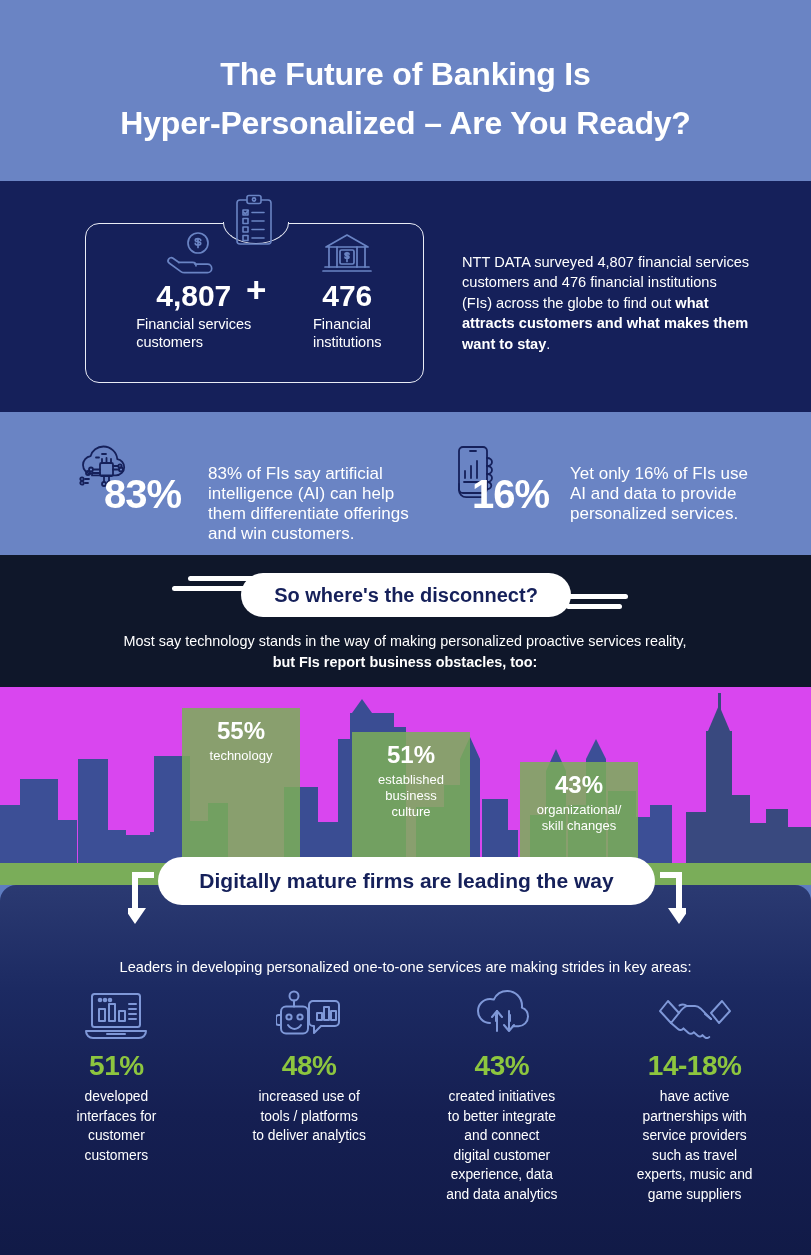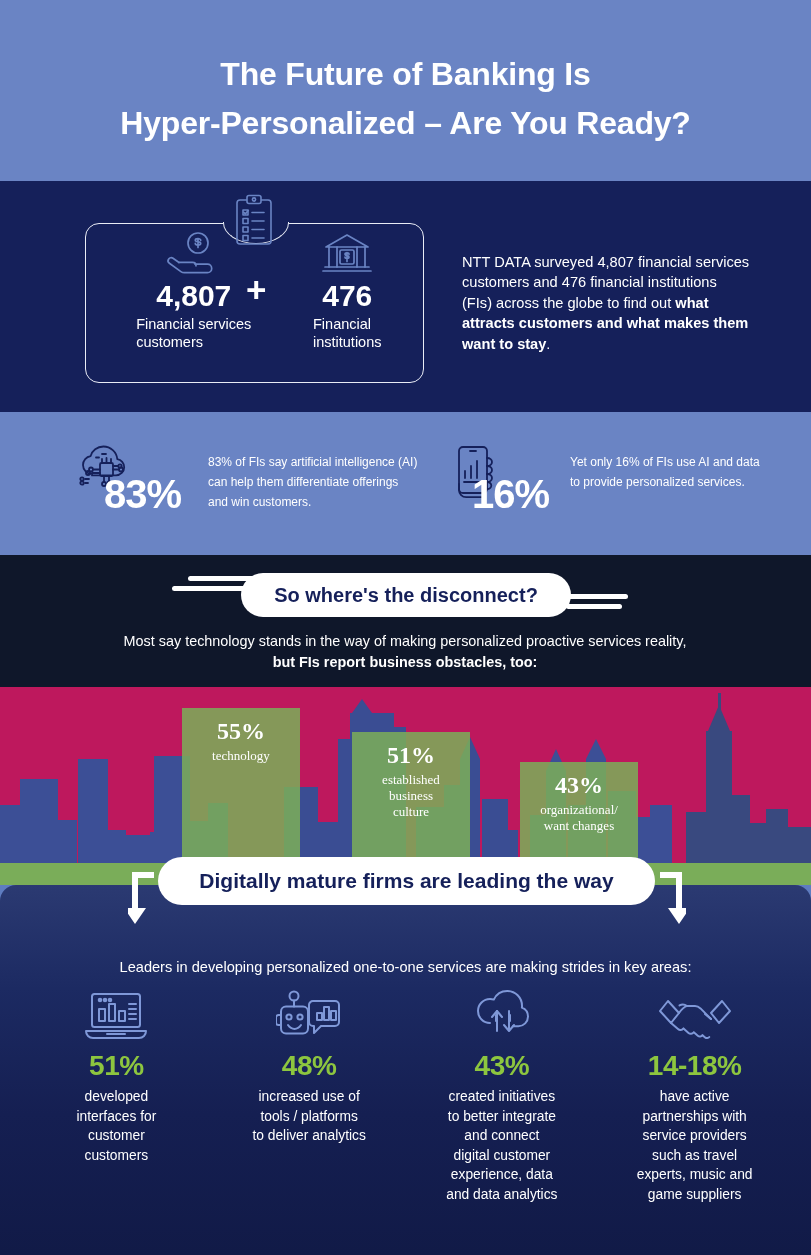--- a/index.html
+++ b/index.html
@@ -129,22 +129,23 @@
     position: absolute;
     color: #ffffff;
     font-weight: bold;
     font-size: 40px;
     line-height: 40px;
     letter-spacing: -1px;
   }
   .stat-copy {
     position: absolute;
     color: #ffffff;
-    font-size: 12px;
+    font-size: 17px;
     line-height: 20px;
+    margin-top: 12px;
   }
 
   
   .disconnect-band {
     position: absolute;
     left: 0; top: 555px;
     width: 811px; height: 132px;
     background: #0f172a;
   }
   .pill {
@@ -177,23 +178,22 @@
     font-size: 14.4px;
     line-height: 21px;
   }
   .intro-copy b { font-weight: bold; }
 
   
   .skyline-band {
     position: absolute;
     left: 0; top: 687px;
     width: 811px; height: 198px;
-    background: #be185d;
+    background: #d946ef;
     overflow: hidden;
-    font-family: Liberation Serif, serif;
   }
   .skyline-svg { position: absolute; left: 0; bottom: 22px; }
   .green-base {
     position: absolute;
     left: 0; bottom: 0;
     width: 811px; height: 22px;
     background: #7aad59;
   }
   .bar {
     position: absolute;
@@ -474,21 +474,21 @@
         <span>established</span><br>
         <span>business</span><br>
         <span>culture</span>
       </div>
     </div>
 
     <div class="bar" style="left:520px; width:118px; height:101px;">
       <div class="bar-pct">43%</div>
       <div class="bar-lbl">
         <span>organizational/</span><br>
-        <span>want changes</span>
+        <span>skill changes</span>
       </div>
     </div>
   </div>
 
   <div class="bottom-band">
 
     <div class="arrow-wrap" style="left:128px; top:-13px;">
       <svg width="36" height="52" viewBox="0 0 36 52" fill="#ffffff">
         <path d="M4 0 h22 v6 h-16 v30 h8 l-11 16 l-11 -16 h8 v-36z"></path>
       </svg>

